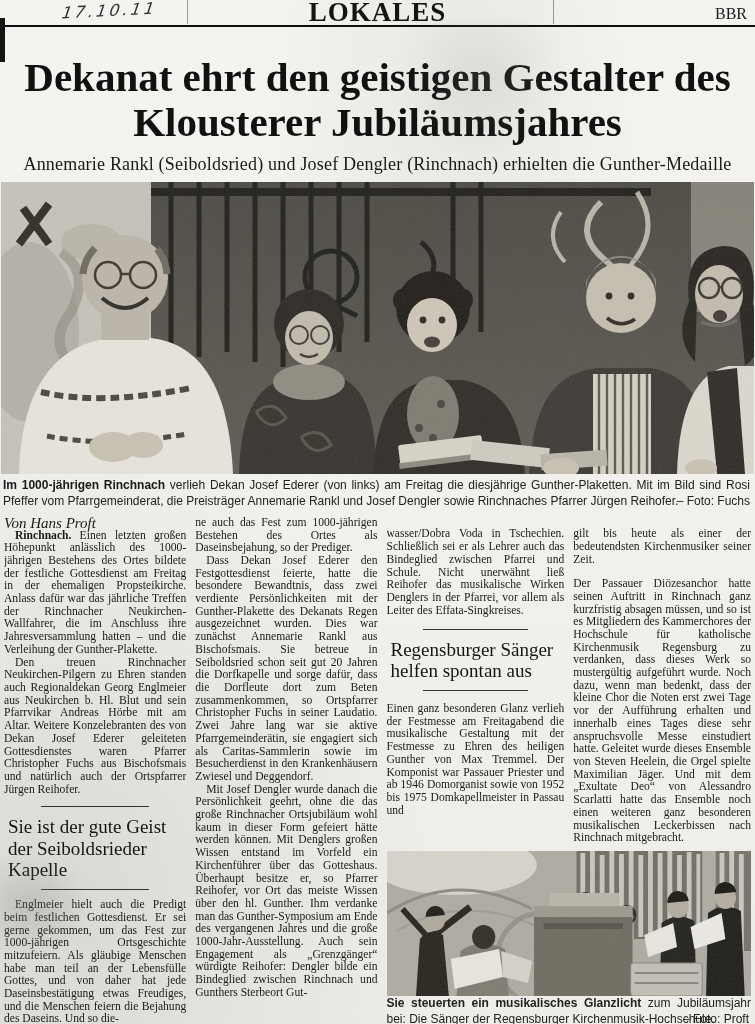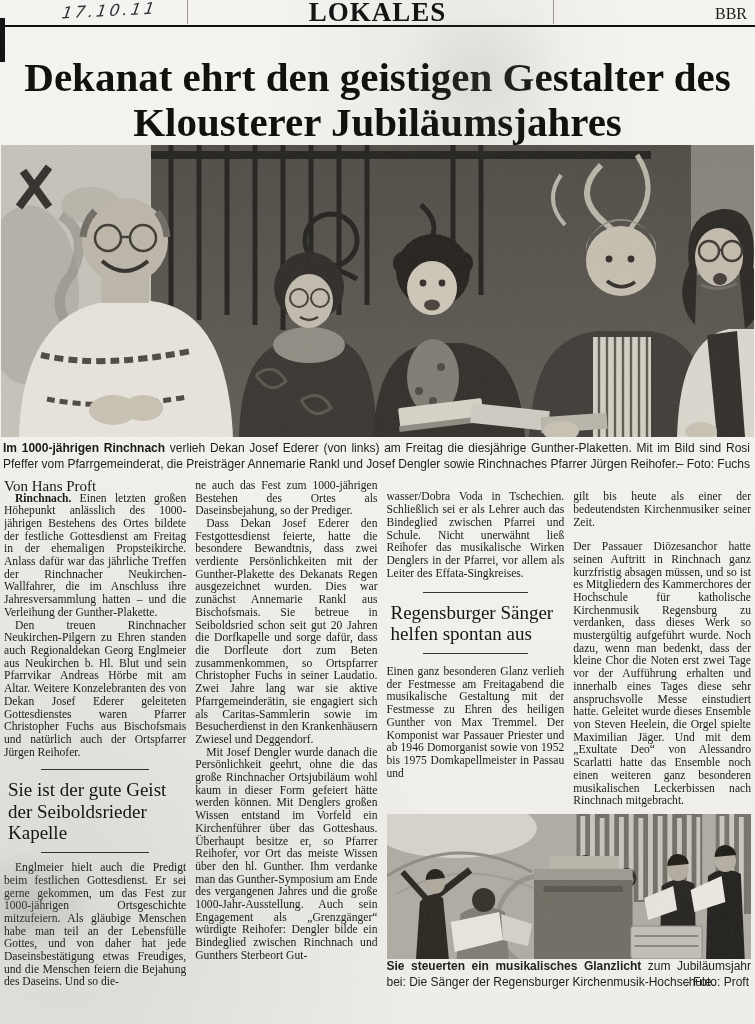--- a/index.html
+++ b/index.html
@@ -46,21 +46,21 @@
   .caption{
     position:relative;margin:4px 3px 2px;padding-right:2px;
     font-family:"Liberation Sans", sans-serif;font-size:12px;line-height:1.32;
     color:#232220;text-align:justify;
   }
   .caption b{font-weight:bold;color:#1a1918;}
   .credit{position:absolute;right:2px;bottom:0;background:transparent;font-size:12px;}
   
   .body{display:flex;gap:9px;padding:5px 4px 0;height:532px;}
   .col{flex:1 1 0;overflow:hidden;font-size:11.6px;line-height:12.7px;text-align:justify;color:#1b1a18;}
-  .byline{font-size:15px;margin:0 0 10px 0;color:#1b1a18;}
+  .byline{font-style:italic;font-size:15px;margin:0 0 10px 0;color:#1b1a18;}
   .col p{margin:0;}
   .col p + p{text-indent:11px;}
   .col p.first-after{text-indent:11px;}
   .lead{font-weight:bold;}
   .crosshead{
     margin:10px 4px 9px;text-align:left;font-size:19px;line-height:1.12;color:#161514;
   }
   .crosshead .rule{display:block;width:62%;margin:8px auto;border-top:1.4px solid #35332f;}
   .crosshead .txt{display:block;padding:1px 0;}
   .right-half{flex:2 1 0;display:flex;flex-direction:column;overflow:hidden;}
@@ -85,20 +85,21 @@
     <span class="section-title">LOKALES</span>
     <span class="edition">BBR</span>
     <span class="mast-div" style="left:187px;"></span>
     <span class="mast-div" style="left:553px;"></span>
   </div>
 
   <div class="ghost ghost1"></div>
   <div class="smudge"></div>
 
   <h1 class="headline">Dekanat ehrt den geistigen Gestalter des Klousterer Jubiläumsjahres</h1>
+  <div class="subheadline">Annemarie Rankl (Seiboldsried) und Josef Dengler (Rinchnach) erhielten die Gunther-Medaille</div>
 
   <svg class="photo1" viewBox="0 0 753 292" preserveAspectRatio="none" aria-hidden="true">
     <defs>
       <filter id="noise" x="0" y="0" width="100%" height="100%">
         <feTurbulence type="fractalNoise" baseFrequency="0.9" numOctaves="2"></feTurbulence>
         <feColorMatrix type="matrix" values="0 0 0 0 0.46  0 0 0 0 0.45  0 0 0 0 0.43  0 0 0 0.16 0"></feColorMatrix>
       </filter>
       <linearGradient id="bgfade" x1="0" y1="0" x2="0" y2="1">
         <stop offset="0" stop-color="#4b4842"></stop>
           <stop offset="1" stop-color="#5d5a52"></stop>

